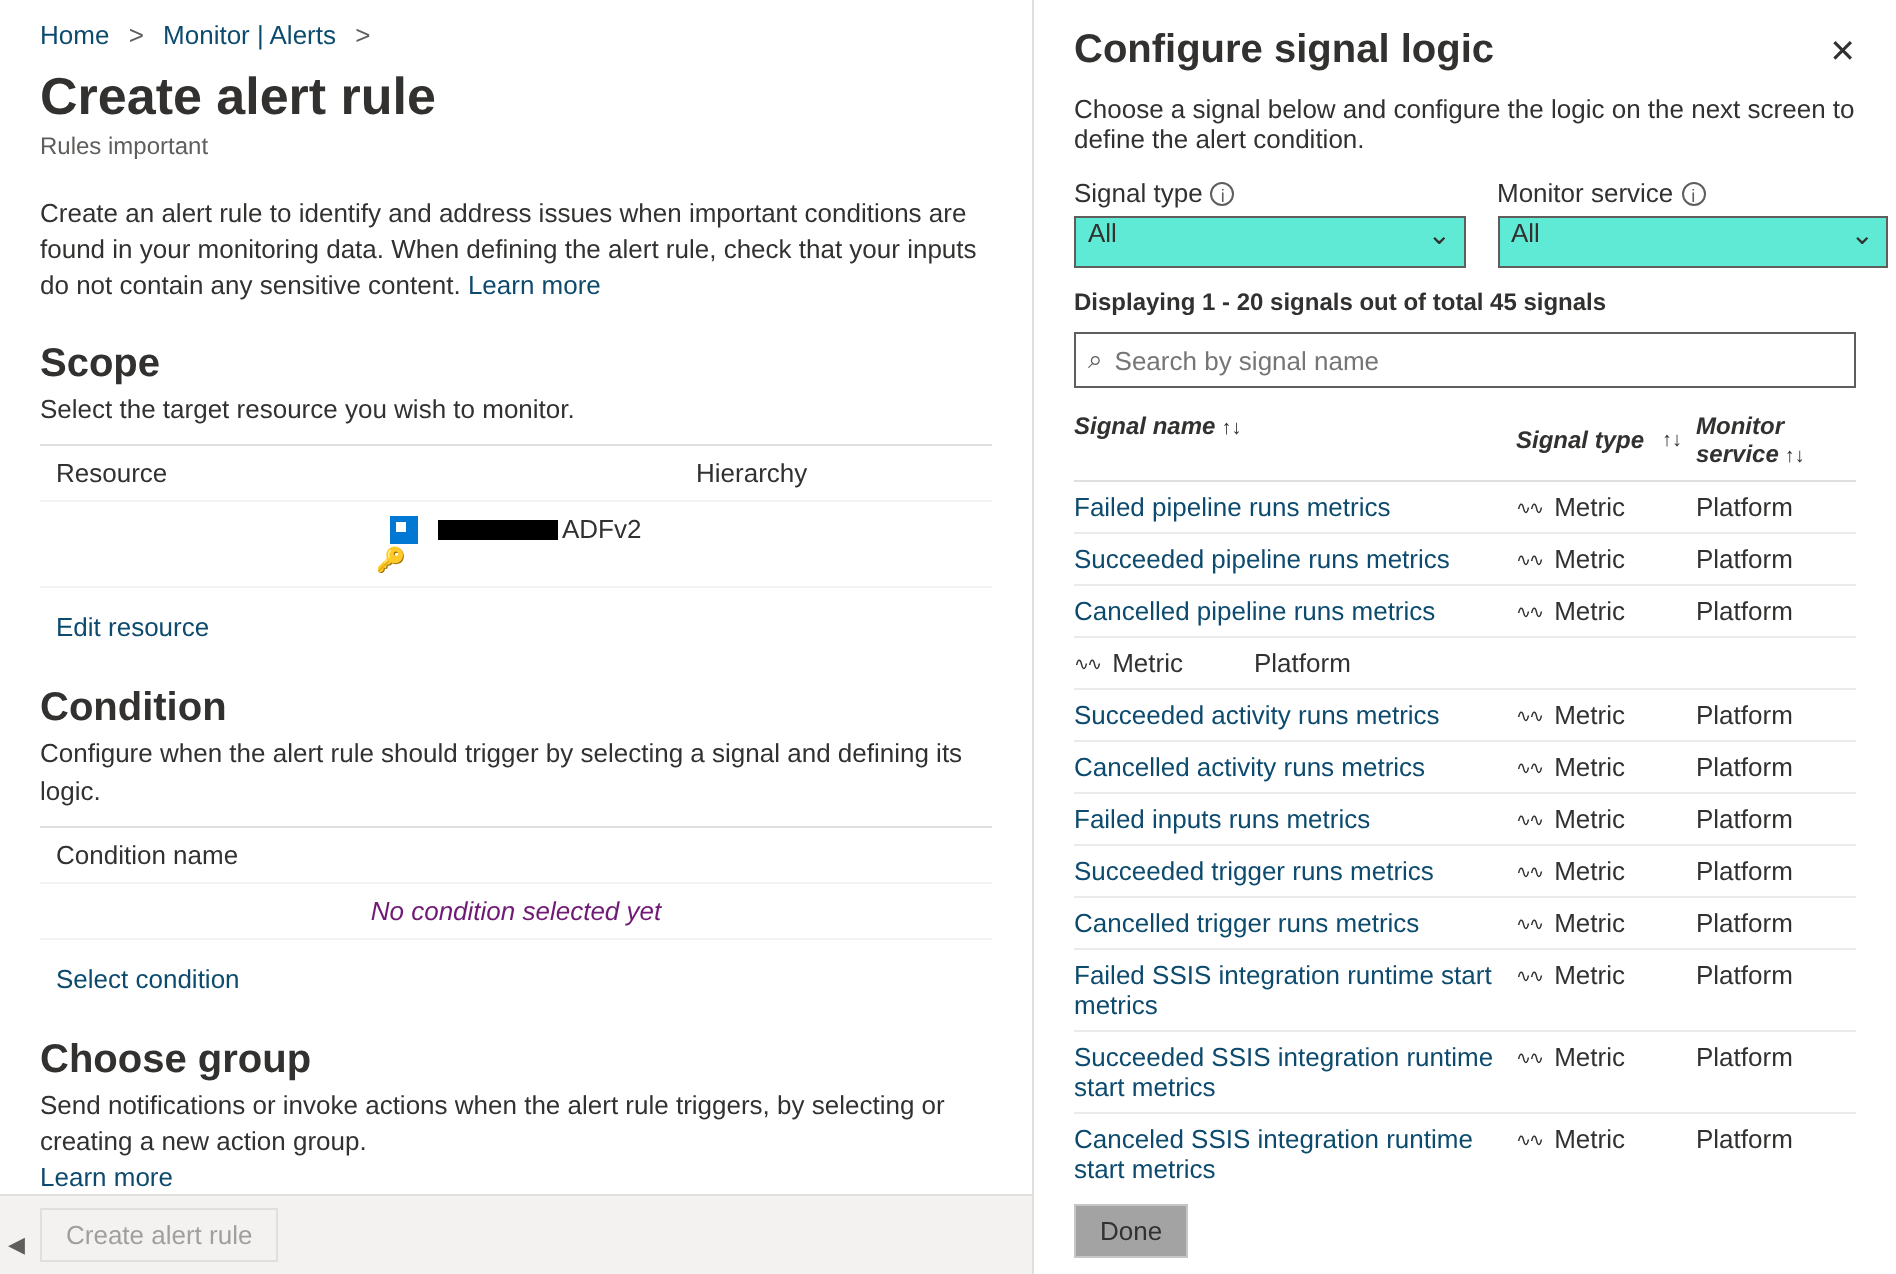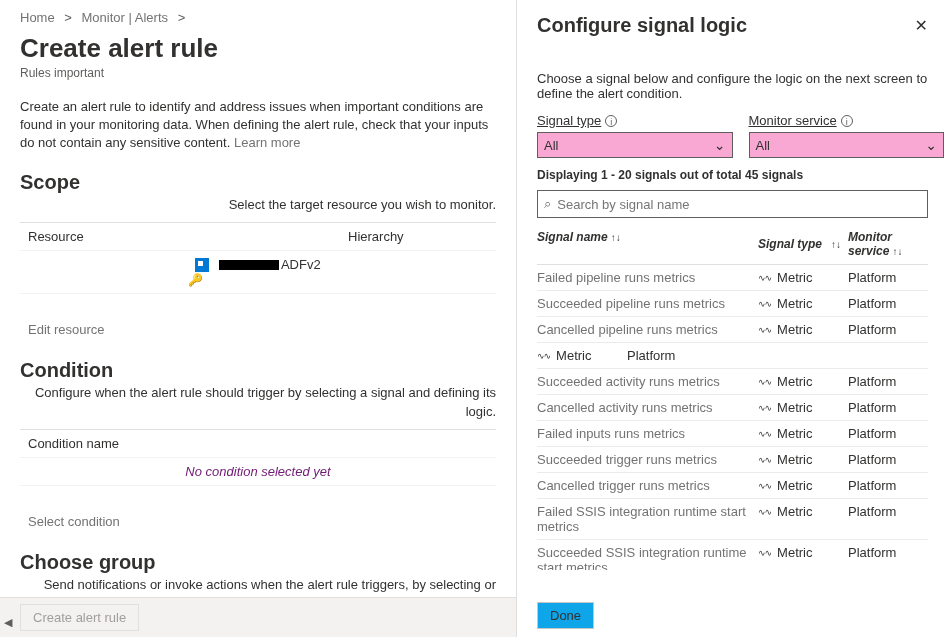--- a/index.html
+++ b/index.html
@@ -1,35 +1,35 @@
 <!DOCTYPE html>
 <html><head>
 <meta charset="utf-8">
 <style>
   * { box-sizing: border-box; margin: 0; padding: 0; }
   body { font-family: "Segoe UI", Arial, sans-serif; font-size: 13px; color: #323130; background: #fff; width: 948px; height: 637px; overflow: hidden; position: relative; }
-  a { color: #737373; text-decoration: none; cursor: pointer; }
+  a { color: #0c4a6e; text-decoration: none; cursor: pointer; }
 
   .page { display: flex; height: 100%; }
   .left { flex: 1; padding: 8px 20px 0 20px; overflow: hidden; position: relative; }
-  .right { width: 432px; border-left: 1px solid #e1dfdd; background: #fff; display: flex; flex-direction: column; gap: 24px; }
+  .right { width: 432px; border-left: 1px solid #e1dfdd; background: #fff; display: flex; flex-direction: column; }
 
   
   .crumbs { font-size: 13px; color: #0067b8; padding: 2px 0 6px 0; }
   .crumbs span.sep { color: #605e5c; padding: 0 6px; }
 
   h1.title { font-size: 26px; font-weight: 600; color: #323130; margin-top: 2px; }
   .subtitle { font-size: 12px; color: #605e5c; margin-top: 2px; margin-bottom: 18px; }
 
   .intro { font-size: 13px; color: #323130; line-height: 1.4; margin-bottom: 18px; }
 
   h2.section { font-size: 20px; font-weight: 600; margin-bottom: 2px; }
-  .section-desc { font-size: 13px; color: #323130; margin-bottom: 8px; line-height: 1.4; text-align: right; }
-
-  .tbl { width: 100%; border-top: 1px solid #e1dfdd; margin-bottom: 20px; }
+  .section-desc { font-size: 13px; color: #323130; margin-bottom: 8px; line-height: 1.4; }
+
+  .tbl { width: 100%; border-top: 1px solid #e1dfdd; margin-bottom: 4px; }
   .tbl .hdr { display: flex; font-size: 13px; color: #323130; font-weight: 400; padding: 6px 8px; border-bottom: 1px solid #f3f2f1; }
   .tbl .row { display: flex; padding: 6px 8px; border-bottom: 1px solid #f3f2f1; align-items: center; flex-direction: column; }
   .tbl .c1 { flex: 1; }
   .tbl .c2 { width: 140px; }
   .italic { font-style: italic; color: #701a75; }
 
   .res-icon { display: inline-block; width: 14px; height: 14px; background: #0078d4; margin-right: 6px; vertical-align: middle; position: relative; }
   .res-icon::after { content: ""; position: absolute; top: 3px; left: 3px; width: 5px; height: 5px; background: #fff; }
   .redact { display: inline-block; width: 60px; height: 10px; background: #000; vertical-align: middle; margin-right: 2px; }
   .key-icon { color: #c19c00; font-size: 12px; }
@@ -47,23 +47,23 @@
   .panel-head h2 { font-size: 20px; font-weight: 600; }
   .close-x { font-size: 16px; cursor: pointer; color: #323130; background: none; border: none; }
   .panel-body { flex: 1; overflow-y: scroll; padding: 0 4px 0 20px; }
   .panel-body::-webkit-scrollbar { width: 16px; }
   .panel-body::-webkit-scrollbar-track { background: #f3f2f1; }
   .panel-body::-webkit-scrollbar-thumb { background: #c8c6c4; }
 
   .panel-desc { font-size: 13px; margin: 4px 0 12px 0; }
   .filters { display: flex; gap: 16px; margin-bottom: 10px; }
   .filter { flex: 1; }
-  .filter label { font-size: 13px; display: block; margin-bottom: 4px; text-decoration: underline; }
+  .filter label { font-size: 13px; display: block; margin-bottom: 4px; }
   .filter label .info { display: inline-block; width: 12px; height: 12px; border: 1px solid #605e5c; border-radius: 50%; font-size: 9px; line-height: 12px; text-align: center; color: #605e5c; margin-left: 4px; }
-  .select { width: 100%; height: 26px; border: 1px solid #605e5c; padding: 0 6px; font-size: 13px; background: #f9a8d4; display: flex; align-items: center; justify-content: space-between; cursor: pointer; }
+  .select { width: 100%; height: 26px; border: 1px solid #605e5c; padding: 0 6px; font-size: 13px; background: #5eead4; display: flex; justify-content: space-between; cursor: pointer; }
   .select::after { content: "⌄"; font-size: 14px; color: #323130; }
 
   .count { font-size: 12px; font-weight: 600; margin-bottom: 8px; }
   .search { width: calc(100% - 16px); height: 28px; border: 1px solid #605e5c; padding: 0 6px; display: flex; align-items: center; gap: 6px; margin-bottom: 6px; }
   .search input { border: none; outline: none; flex: 1; font-size: 13px; }
 
   .sig-tbl { width: calc(100% - 16px); }
   .sig-hdr { display: flex; font-size: 12px; font-weight: 600; padding: 6px 0; border-bottom: 1px solid #e1dfdd; font-style: italic; }
   .sig-hdr .sort { font-size: 10px; margin-left: 3px; }
   .sig-row { display: flex; padding: 5px 0; border-bottom: 1px solid #edebe9; align-items: flex-start; font-size: 13px; }
@@ -272,26 +272,27 @@
             </div>
             <div class="sig-row">
               <div class="sc-name"><a>Succeeded SSIS integration runtime start metrics</a></div>
               <div class="sc-type">
                 <span class="metric-icon">∿∿</span>
                 <span>Metric</span>
               </div>
               <div class="sc-mon">Platform</div>
             </div>
             <div class="sig-row">
+              <div class="sc-name"><a>Canceled SSIS integration runtime start metrics</a></div>
               <div class="sc-type">
                 <span class="metric-icon">∿∿</span>
                 <span>Metric</span>
               </div>
               <div class="sc-mon">Platform</div>
             </div>
           </div>
       </div>
     </div>
     <div class="panel-foot">
-      <span class="btn" style="border-color:#c8c6c4;background:#0ea5e9">Done</span>
+      <span class="btn" style="border-color:#c8c6c4;background:#a3a3a3">Done</span>
     </div>
   </div>
 </div>
 
 </body></html>

